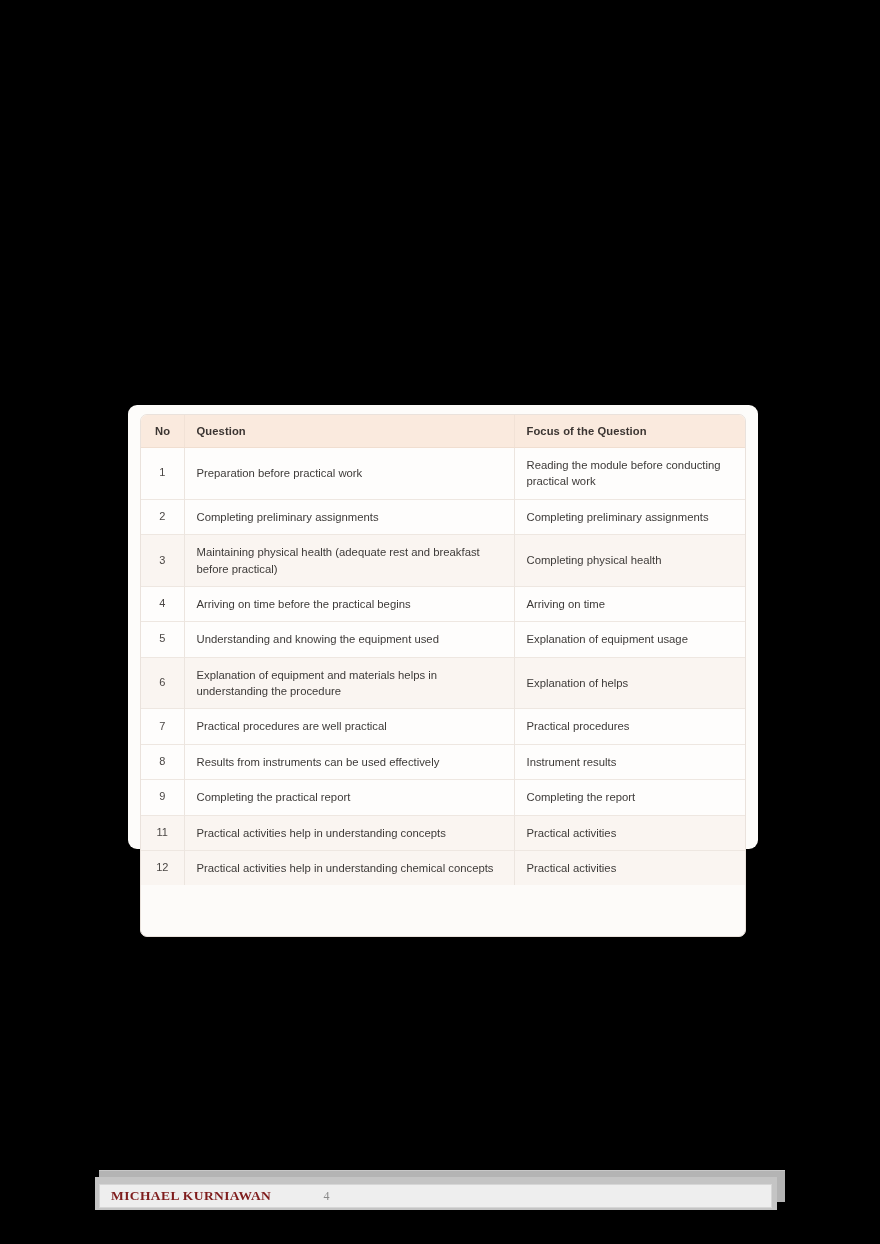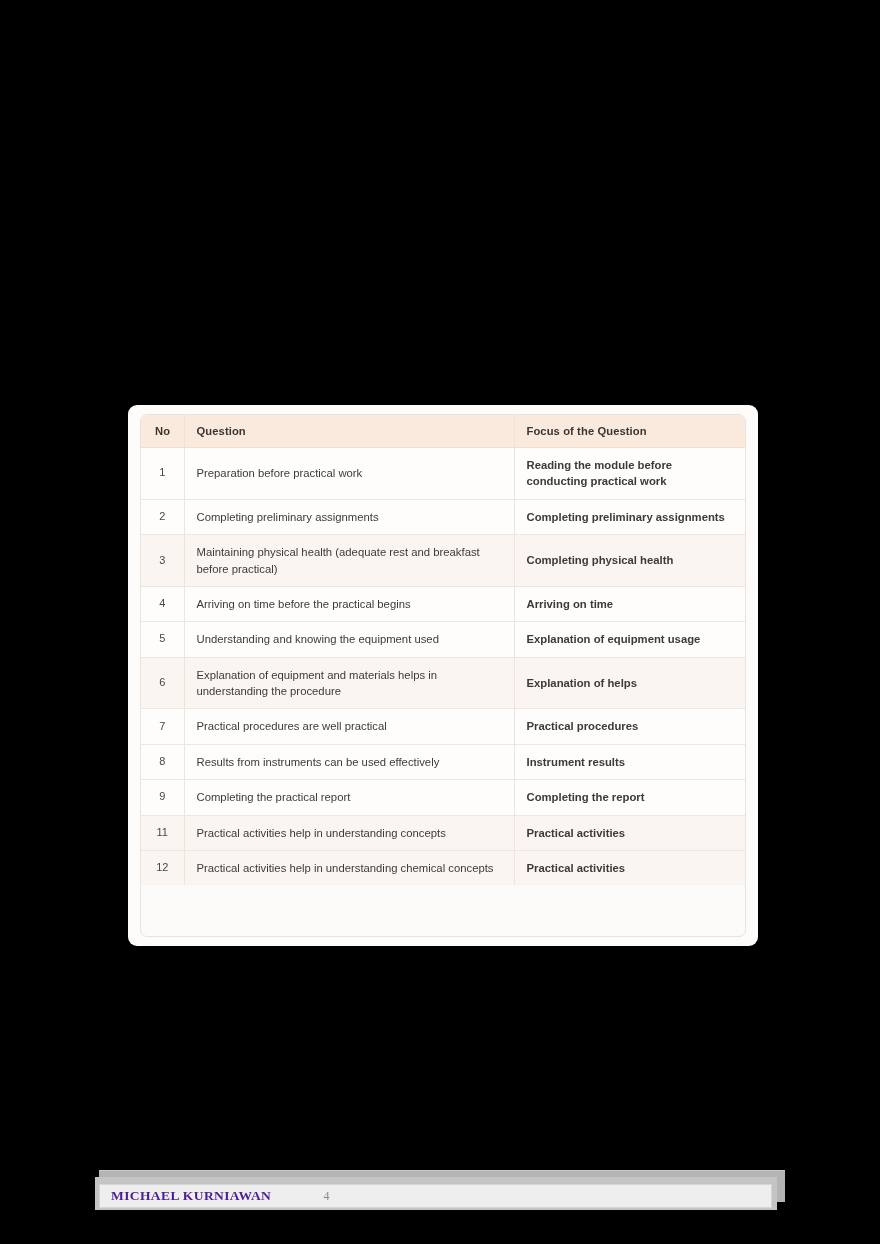--- a/index.html
+++ b/index.html
@@ -8,21 +8,21 @@
     background:#000000;
     font-family:"Liberation Sans", sans-serif;
     position:relative;
     overflow:hidden;
   }
 
   
   #table-card{
     position:absolute;
     left:128px; top:405px;
-    width:630px; height:541px;
+    width:630px; height:444px;
     background:#fdfcfa;
     border-radius:9px;
     box-shadow:2px 3px 4px rgba(0,0,0,0.18);
   }
   #table-inner{
     position:absolute;
     left:12px; top:9px;
     width:606px; height:523px;
     background:#fdfbf9;
     border:1px solid #eae2dc;
@@ -60,21 +60,21 @@
     border-right:1px solid #ece5df;
     vertical-align:middle;
     line-height:1.45;
   }
   tbody td.td-no{
     text-align:center;
     color:#4a4644;
     font-size:11px;
     padding-left:4px; padding-right:4px;
   }
-  tbody td.td-focus{ border-right:none;font-weight:bold; }
+  tbody td.td-focus{ border-right:none; }
   tbody tr.alt td{ background:#faf5f1; }
   tbody tr.plain td{ background:#fefdfc; }
   tbody tr:last-child td{ border-bottom:none; }
 
   
   #footer-wrap{
     position:absolute;
     left:95px; top:1170px;
     width:690px; height:42px;
   }
@@ -98,21 +98,21 @@
     background:#eeeeee;
     border:1px solid #d6d6d6;
     display:flex;
     align-items:center;
   }
   #footer-name{
     margin-left:11px;
     font-family:"Liberation Serif", serif;
     font-size:13.5px;
     font-weight:bold;
-    color:#4c1d95;
+    color:#7f1d1d;
     letter-spacing:.4px;
     white-space:nowrap;
   }
   #footer-page{
     position:absolute;
     left:0; right:0;
     text-align:center;
     margin-left:-218px;
     font-family:"Liberation Serif", serif;
     font-size:12px;

